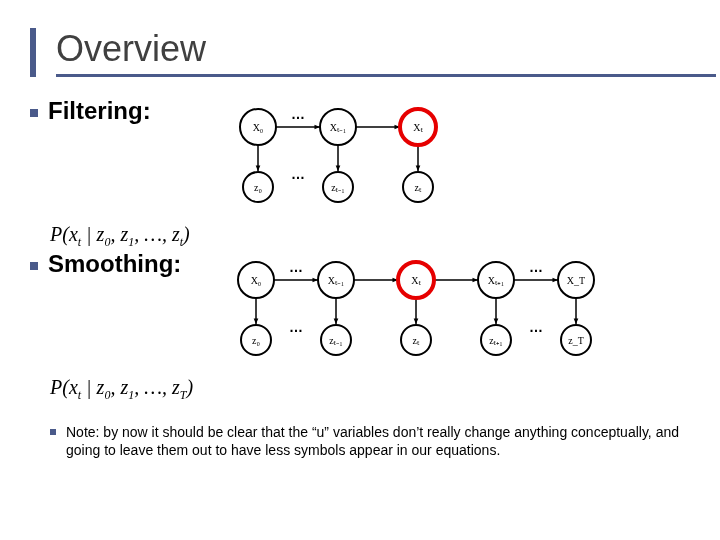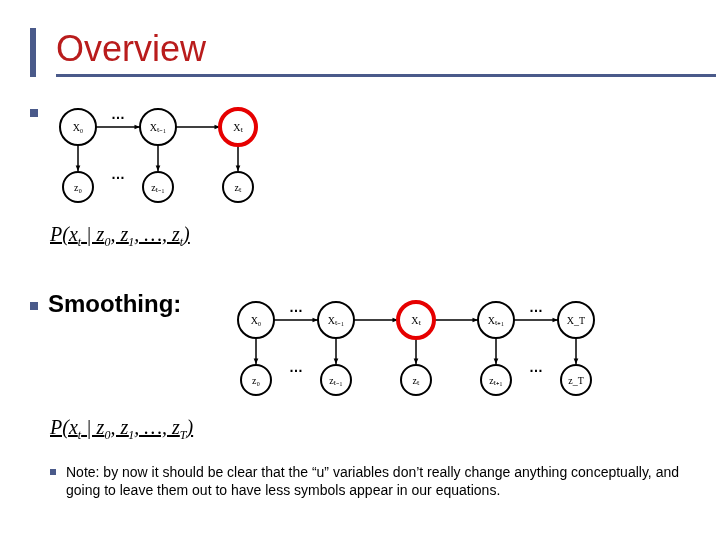--- a/index.html
+++ b/index.html
@@ -12,21 +12,21 @@
     position: relative;
     overflow: hidden;
   }
   .title-wrap {
     border-left: 6px solid #4a5a8a;
     padding-left: 20px;
     margin: 6px 0 0 30px;
   }
   .title {
     font-size: 36px;
-    color: #b91c1c;
+    color: #404040;
     padding-bottom: 4px;
     border-bottom: 3px solid #4a5a8a;
     width: 660px;
     margin-top: 28px;
   }
   .section {
     display: flex;
     align-items: flex-start;
     margin-left: 30px;
   }
@@ -40,21 +40,20 @@
     width: 180px;
   }
   .formula {
     margin-left: 50px;
     margin-top: 6px;
   }
   .formula img, .formula .ftxt {
     font-family: "Times New Roman", serif;
     font-size: 20px;
     font-style: italic;
-    text-decoration: underline;
   }
   .ftxt { white-space: nowrap; }
   .sub { font-size: 12px; font-style: italic; vertical-align: sub; }
   svg { display:block; }
   .note {
     font-size: 14px;
     margin: 20px 40px 9px 50px;
     line-height: 1.3;
     display: flex;
   }
@@ -62,20 +61,21 @@
 </style>
 </head>
 <body>
 
 <div class="title-wrap">
   <div class="title">Overview</div>
 </div>
 
 <div class="section" style="margin-top:20px;">
   <div class="sq"></div>
+  <div class="label">Filtering:</div>
   <svg id="svg-filtering" width="380" height="120">
       <line x1="48" y1="30" x2="92" y2="30" stroke="#000" stroke-width="1.5"></line>
       <polygon points="92,30 86.47363403598268,32.3365100538519 86.47363403598268,27.663489946148097" fill="#000"></polygon>
       <text x="70" y="22" text-anchor="middle" font-size="14" font-weight="bold">…</text>
       <text x="70" y="82" text-anchor="middle" font-size="14" font-weight="bold">…</text>
       <line x1="128" y1="30" x2="172" y2="30" stroke="#000" stroke-width="1.5"></line>
       <polygon points="172,30 166.47363403598268,32.3365100538519 166.47363403598268,27.663489946148097" fill="#000"></polygon>
       <line x1="30" y1="48" x2="30" y2="74" stroke="#000" stroke-width="1.5"></line>
       <polygon points="30,74 27.663489946148097,68.47363403598268 32.3365100538519,68.47363403598268" fill="#000"></polygon>
       <line x1="110" y1="48" x2="110" y2="74" stroke="#000" stroke-width="1.5"></line>
@@ -93,21 +93,21 @@
       <circle cx="190" cy="30" r="18" fill="#fff" stroke="#e60000" stroke-width="4"></circle>
       <text x="190" y="34" text-anchor="middle" font-size="10" font-family="Verdana">Xₜ</text>
       <circle cx="190" cy="90" r="15" fill="#fff" stroke="#000" stroke-width="2"></circle>
       <text x="190" y="94" text-anchor="middle" font-size="10" font-family="Verdana">zₜ</text>
     </svg>
 </div>
 <div class="formula">
   <span class="ftxt">P(x<span class="sub">t</span> | z<span class="sub">0</span>, z<span class="sub">1</span>, …, z<span class="sub">t</span>)</span>
 </div>
 
-<div class="section" style="margin-top:40px;justify-content:flex-end;">
+<div class="section" style="justify-content:flex-end;">
   <div class="sq"></div>
   <div class="label">Smoothing:</div>
   <svg id="svg-smoothing" width="500" height="120">
       <line x1="48" y1="30" x2="92" y2="30" stroke="#000" stroke-width="1.5"></line>
       <polygon points="92,30 86.47363403598268,32.3365100538519 86.47363403598268,27.663489946148097" fill="#000"></polygon>
       <text x="70" y="22" text-anchor="middle" font-size="14" font-weight="bold">…</text>
       <text x="70" y="82" text-anchor="middle" font-size="14" font-weight="bold">…</text>
       <line x1="128" y1="30" x2="172" y2="30" stroke="#000" stroke-width="1.5"></line>
       <polygon points="172,30 166.47363403598268,32.3365100538519 166.47363403598268,27.663489946148097" fill="#000"></polygon>
       <line x1="208" y1="30" x2="252" y2="30" stroke="#000" stroke-width="1.5"></line>

